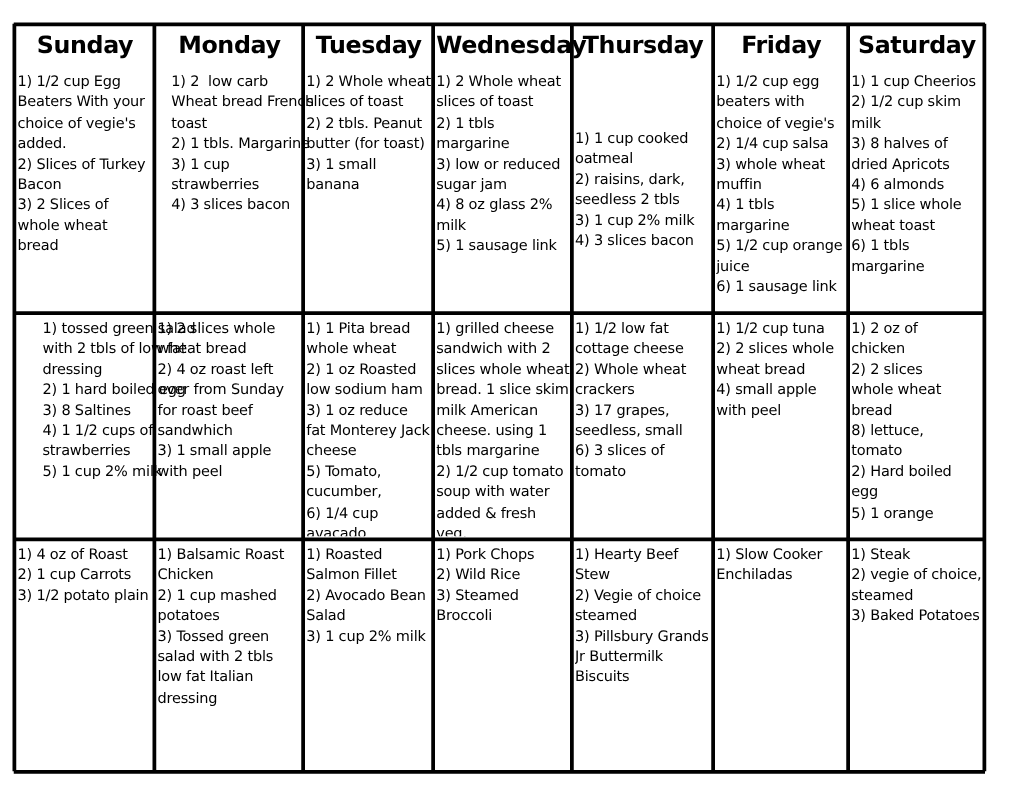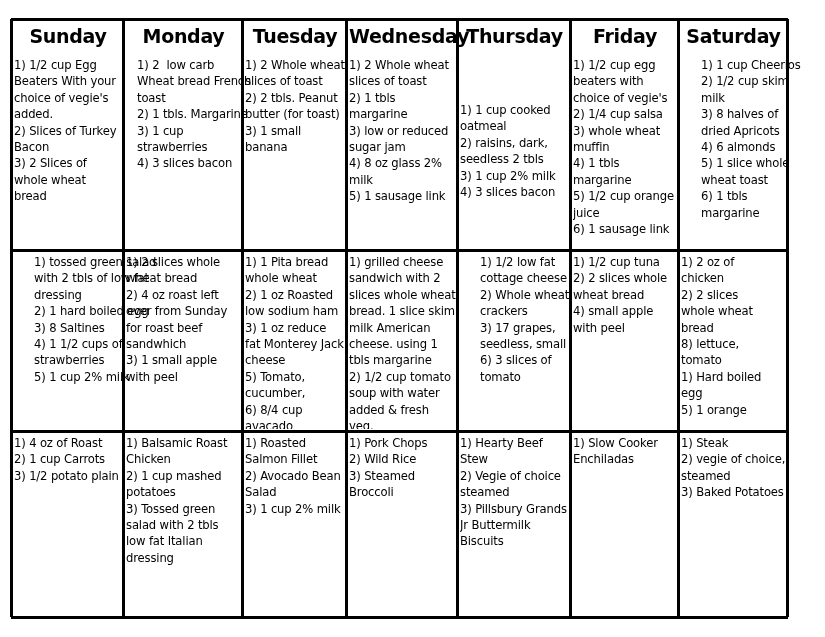--- a/index.html
+++ b/index.html
@@ -66,21 +66,21 @@
     <div class="cell" style="left: 234px; width: 100px; top: 38px; height: 191px;">
       <span class="line">1) 2 Whole wheat slices of toast</span>
       <span class="line">2) 2 tbls. Peanut butter (for toast)</span>
       <span class="line">3) 1 small banana</span>
     </div>
     <div class="cell" style="left: 234px; width: 100px; top: 235px; height: 175px;">
       <span class="line">1) 1 Pita bread whole wheat</span>
       <span class="line">2) 1 oz Roasted low sodium ham</span>
       <span class="line">3) 1 oz reduce fat Monterey Jack cheese</span>
       <span class="line">5) Tomato, cucumber,</span>
-      <span class="line">6) 8/4 cup avacado</span>
+      <span class="line">6) 1/4 cup avacado</span>
     </div>
     <div class="cell" style="left: 234px; width: 100px; top: 416px; height: 180px;">
       <span class="line">1) Roasted Salmon Fillet</span>
       <span class="line">2) Avocado Bean Salad</span>
       <span class="line">3) 1 cup 2% milk</span>
     </div>
     <div class="day" style="left: 338px; width: 107px;">Wednesday</div>
     <div class="cell" style="left: 338px; width: 107px; top: 38px; height: 191px;">
       <span class="line">1) 2 Whole wheat slices of toast</span>
       <span class="line">2) 1 tbls margarine</span>
@@ -97,21 +97,21 @@
       <span class="line">2) Wild Rice</span>
       <span class="line">3) Steamed Broccoli</span>
     </div>
     <div class="day" style="left: 449px; width: 109px;">Thursday</div>
     <div class="cell" style="left: 449px; width: 98px; top: 38px; height: 191px; margin-top: 45px;">
       <span class="line">1) 1 cup cooked oatmeal</span>
       <span class="line">2) raisins, dark, seedless 2 tbls</span>
       <span class="line">3) 1 cup 2% milk</span>
       <span class="line">4) 3 slices bacon</span>
     </div>
-    <div class="cell" style="left: 449px; width: 109px; top: 235px; height: 175px; padding-left: 20px;">
+    <div class="cell" style="left: 449px; width: 109px; top: 235px; height: 175px;">
       <span class="line">1) 1/2 low fat cottage cheese</span>
       <span class="line">2) Whole wheat crackers</span>
       <span class="line">3) 17 grapes, seedless, small</span>
       <span class="line">6) 3 slices of tomato</span>
     </div>
     <div class="cell" style="left: 449px; width: 109px; top: 416px; height: 180px;">
       <span class="line">1) Hearty Beef Stew</span>
       <span class="line">2) Vegie of choice steamed</span>
       <span class="line">3) Pillsbury Grands Jr Buttermilk Biscuits</span>
     </div>
@@ -126,33 +126,33 @@
     </div>
     <div class="cell" style="left: 562px; width: 104px; top: 235px; height: 175px;">
       <span class="line">1) 1/2 cup tuna</span>
       <span class="line">2) 2 slices whole wheat bread</span>
       <span class="line">4) small apple with peel</span>
     </div>
     <div class="cell" style="left: 562px; width: 104px; top: 416px; height: 180px;">
       <span class="line">1) Slow Cooker Enchiladas</span>
     </div>
     <div class="day" style="left: 670px; width: 105px;">Saturday</div>
-    <div class="cell" style="left: 670px; width: 105px; top: 38px; height: 191px; padding-left: 20px;">
+    <div class="cell" style="left: 670px; width: 105px; top: 38px; height: 191px;">
       <span class="line">1) 1 cup Cheerios</span>
       <span class="line">2) 1/2 cup skim milk</span>
       <span class="line">3) 8 halves of dried Apricots</span>
       <span class="line">4) 6 almonds</span>
       <span class="line">5) 1 slice whole wheat toast</span>
       <span class="line">6) 1 tbls margarine</span>
     </div>
     <div class="cell" style="left: 670px; width: 86px; top: 235px; height: 175px;">
       <span class="line">1) 2 oz of chicken</span>
       <span class="line">2) 2 slices whole wheat bread</span>
       <span class="line">8) lettuce, tomato</span>
-      <span class="line">1) Hard boiled egg</span>
+      <span class="line">2) Hard boiled egg</span>
       <span class="line">5) 1 orange</span>
     </div>
     <div class="cell" style="left: 670px; width: 105px; top: 416px; height: 180px;">
       <span class="line">1) Steak</span>
       <span class="line">2) vegie of choice, steamed</span>
       <span class="line">3) Baked Potatoes</span>
     </div>
   </div>
 
 </body></html>

